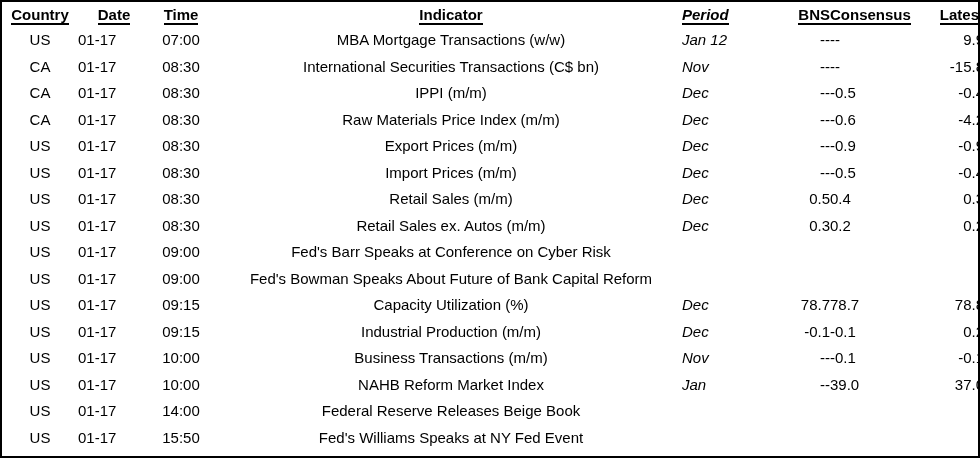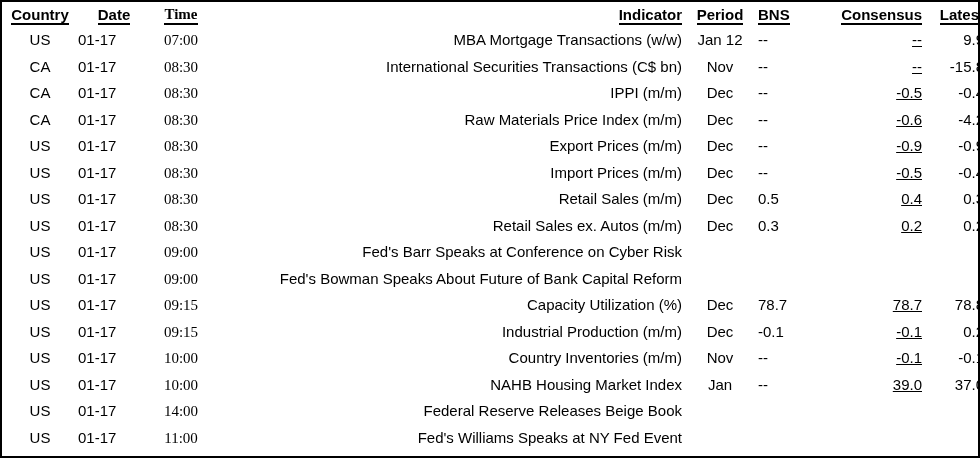--- a/index.html
+++ b/index.html
@@ -42,25 +42,25 @@
   }
   table.econ td {
     padding: 2px 0;
     white-space: nowrap;
     line-height: 1.5;
     vertical-align: top;
   }
   
   .c-country { width: 76px;  text-align: center; }
   .c-date    { width: 72px;  }
-  .c-time    { width: 62px;  text-align: center; font-family: Liberation Serif, serif; }
-  .c-ind     { width: 462px; text-align: right; padding-left: 8px !important; }
-  .c-period  { width: 76px;  text-align: center; }
-  .c-bns     { width: 72px;  text-align: left; }
-  .c-cons    { width: 92px;  text-align: right; text-decoration: underline; }
+  .c-time    { width: 62px;  text-align: center; }
+  .c-ind     { width: 462px; text-align: center; padding-left: 8px !important; }
+  .c-period  { width: 76px;  text-align: left; font-style: italic; }
+  .c-bns     { width: 72px;  text-align: right; }
+  .c-cons    { width: 92px;  text-align: left; }
   .c-latest  { width: 62px;  text-align: right; padding-right: 6px !important; }
 
   th.c-ind .hdr { margin-left: 0; }
   th.c-latest .hdr { margin-right: 0; }
 </style>
 </head>
 <body>
 
 <div id="page">
   <table class="econ">
@@ -194,50 +194,50 @@
           <td class="c-ind">Industrial Production (m/m)</td>
           <td class="c-period">Dec</td>
           <td class="c-bns">-0.1</td>
           <td class="c-cons">-0.1</td>
           <td class="c-latest">0.2</td>
         </tr>
         <tr>
           <td class="c-country">US</td>
           <td class="c-date">01-17</td>
           <td class="c-time">10:00</td>
-          <td class="c-ind">Country Inventories (m/m)</td>
+          <td class="c-ind">Business Transactions (m/m)</td>
           <td class="c-period">Nov</td>
           <td class="c-bns">--</td>
           <td class="c-cons">-0.1</td>
           <td class="c-latest">-0.1</td>
         </tr>
         <tr>
           <td class="c-country">US</td>
           <td class="c-date">01-17</td>
           <td class="c-time">10:00</td>
-          <td class="c-ind">NAHB Housing Market Index</td>
+          <td class="c-ind">NAHB Reform Market Index</td>
           <td class="c-period">Jan</td>
           <td class="c-bns">--</td>
           <td class="c-cons">39.0</td>
           <td class="c-latest">37.0</td>
         </tr>
         <tr>
           <td class="c-country">US</td>
           <td class="c-date">01-17</td>
           <td class="c-time">14:00</td>
           <td class="c-ind">Federal Reserve Releases Beige Book</td>
           <td class="c-period"></td>
           <td class="c-bns"></td>
           <td class="c-cons"></td>
           <td class="c-latest"></td>
         </tr>
         <tr>
           <td class="c-country">US</td>
           <td class="c-date">01-17</td>
-          <td class="c-time">11:00</td>
+          <td class="c-time">15:50</td>
           <td class="c-ind">Fed's Williams Speaks at NY Fed Event</td>
           <td class="c-period"></td>
           <td class="c-bns"></td>
           <td class="c-cons"></td>
           <td class="c-latest"></td>
         </tr>
       </tbody>
   </table>
 </div>
 

